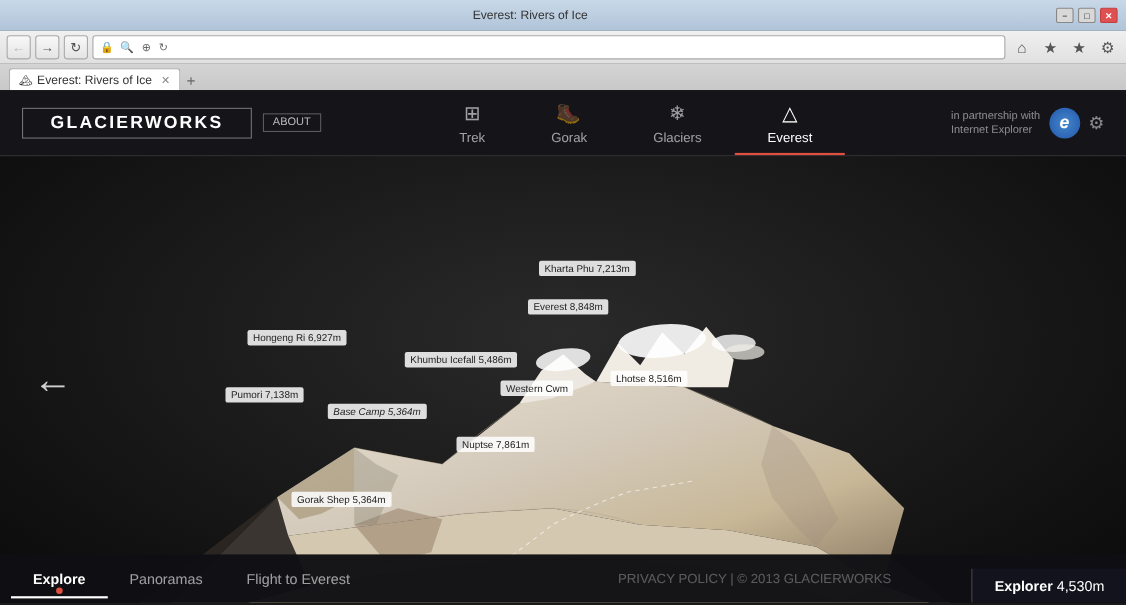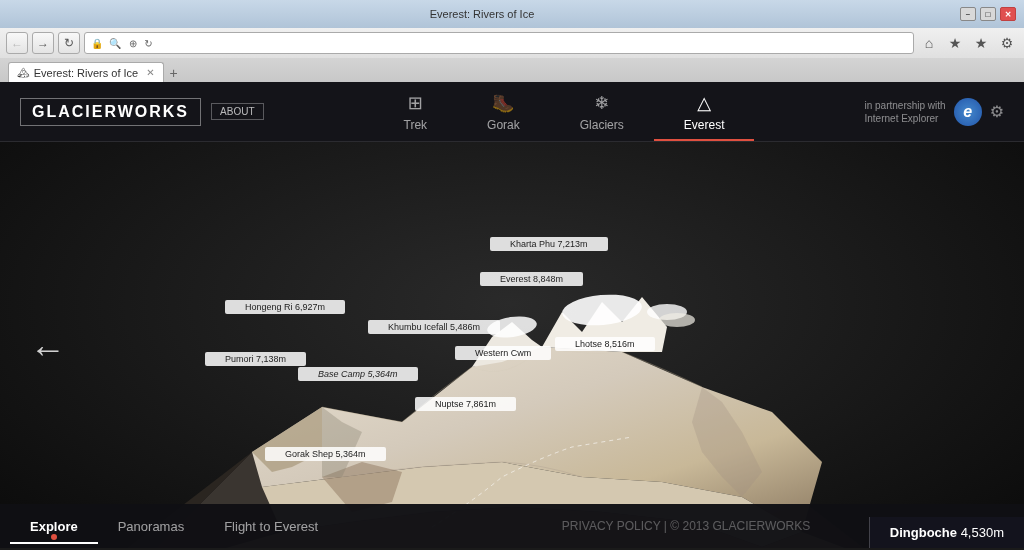--- a/index.html
+++ b/index.html
@@ -114,21 +114,21 @@
       padding: 0 20px;
       z-index: 10;
       border-bottom: 1px solid rgba(255,255,255,0.1);
     }
     .app-logo {
       font-size: 16px;
       font-weight: bold;
       color: white;
       letter-spacing: 2px;
       border: 1px solid rgba(255,255,255,0.4);
-      padding: 4px 11px;
+      padding: 4px 25px;
       margin-right: 10px;
     }
     .about-btn {
       font-size: 10px;
       color: rgba(255,255,255,0.7);
       border: 1px solid rgba(255,255,255,0.3);
       padding: 2px 8px;
       cursor: pointer;
       background: transparent;
     }
@@ -197,21 +197,21 @@
       width: 780px;
       height: 380px;
     }
 
     
     .terrain-label {
       position: absolute;
       background: rgba(255,255,255,0.85);
       color: #222;
       font-size: 9px;
-      padding: 2px 20px;
+      padding: 2px 5px;
       border-radius: 2px;
       white-space: nowrap;
       pointer-events: none;
     }
 
     
     .back-arrow {
       position: absolute;
       left: 30px;
       top: 50%;
@@ -439,18 +439,18 @@
           <span>Panoramas</span>
         </div>
         <div class="bottom-tab">
           <span>Flight to Everest</span>
         </div>
       </div>
       <div class="footer-links">
         <span>PRIVACY POLICY  |  © 2013 GLACIERWORKS</span>
       </div>
       <div class="location-badge">
-        <span class="location-name">Dingboche</span>
+        <span class="location-name">Explorer</span>
         <span class="location-elev">4,530m</span>
       </div>
     </div>
   </div>
 </div>
 
 </body></html>

